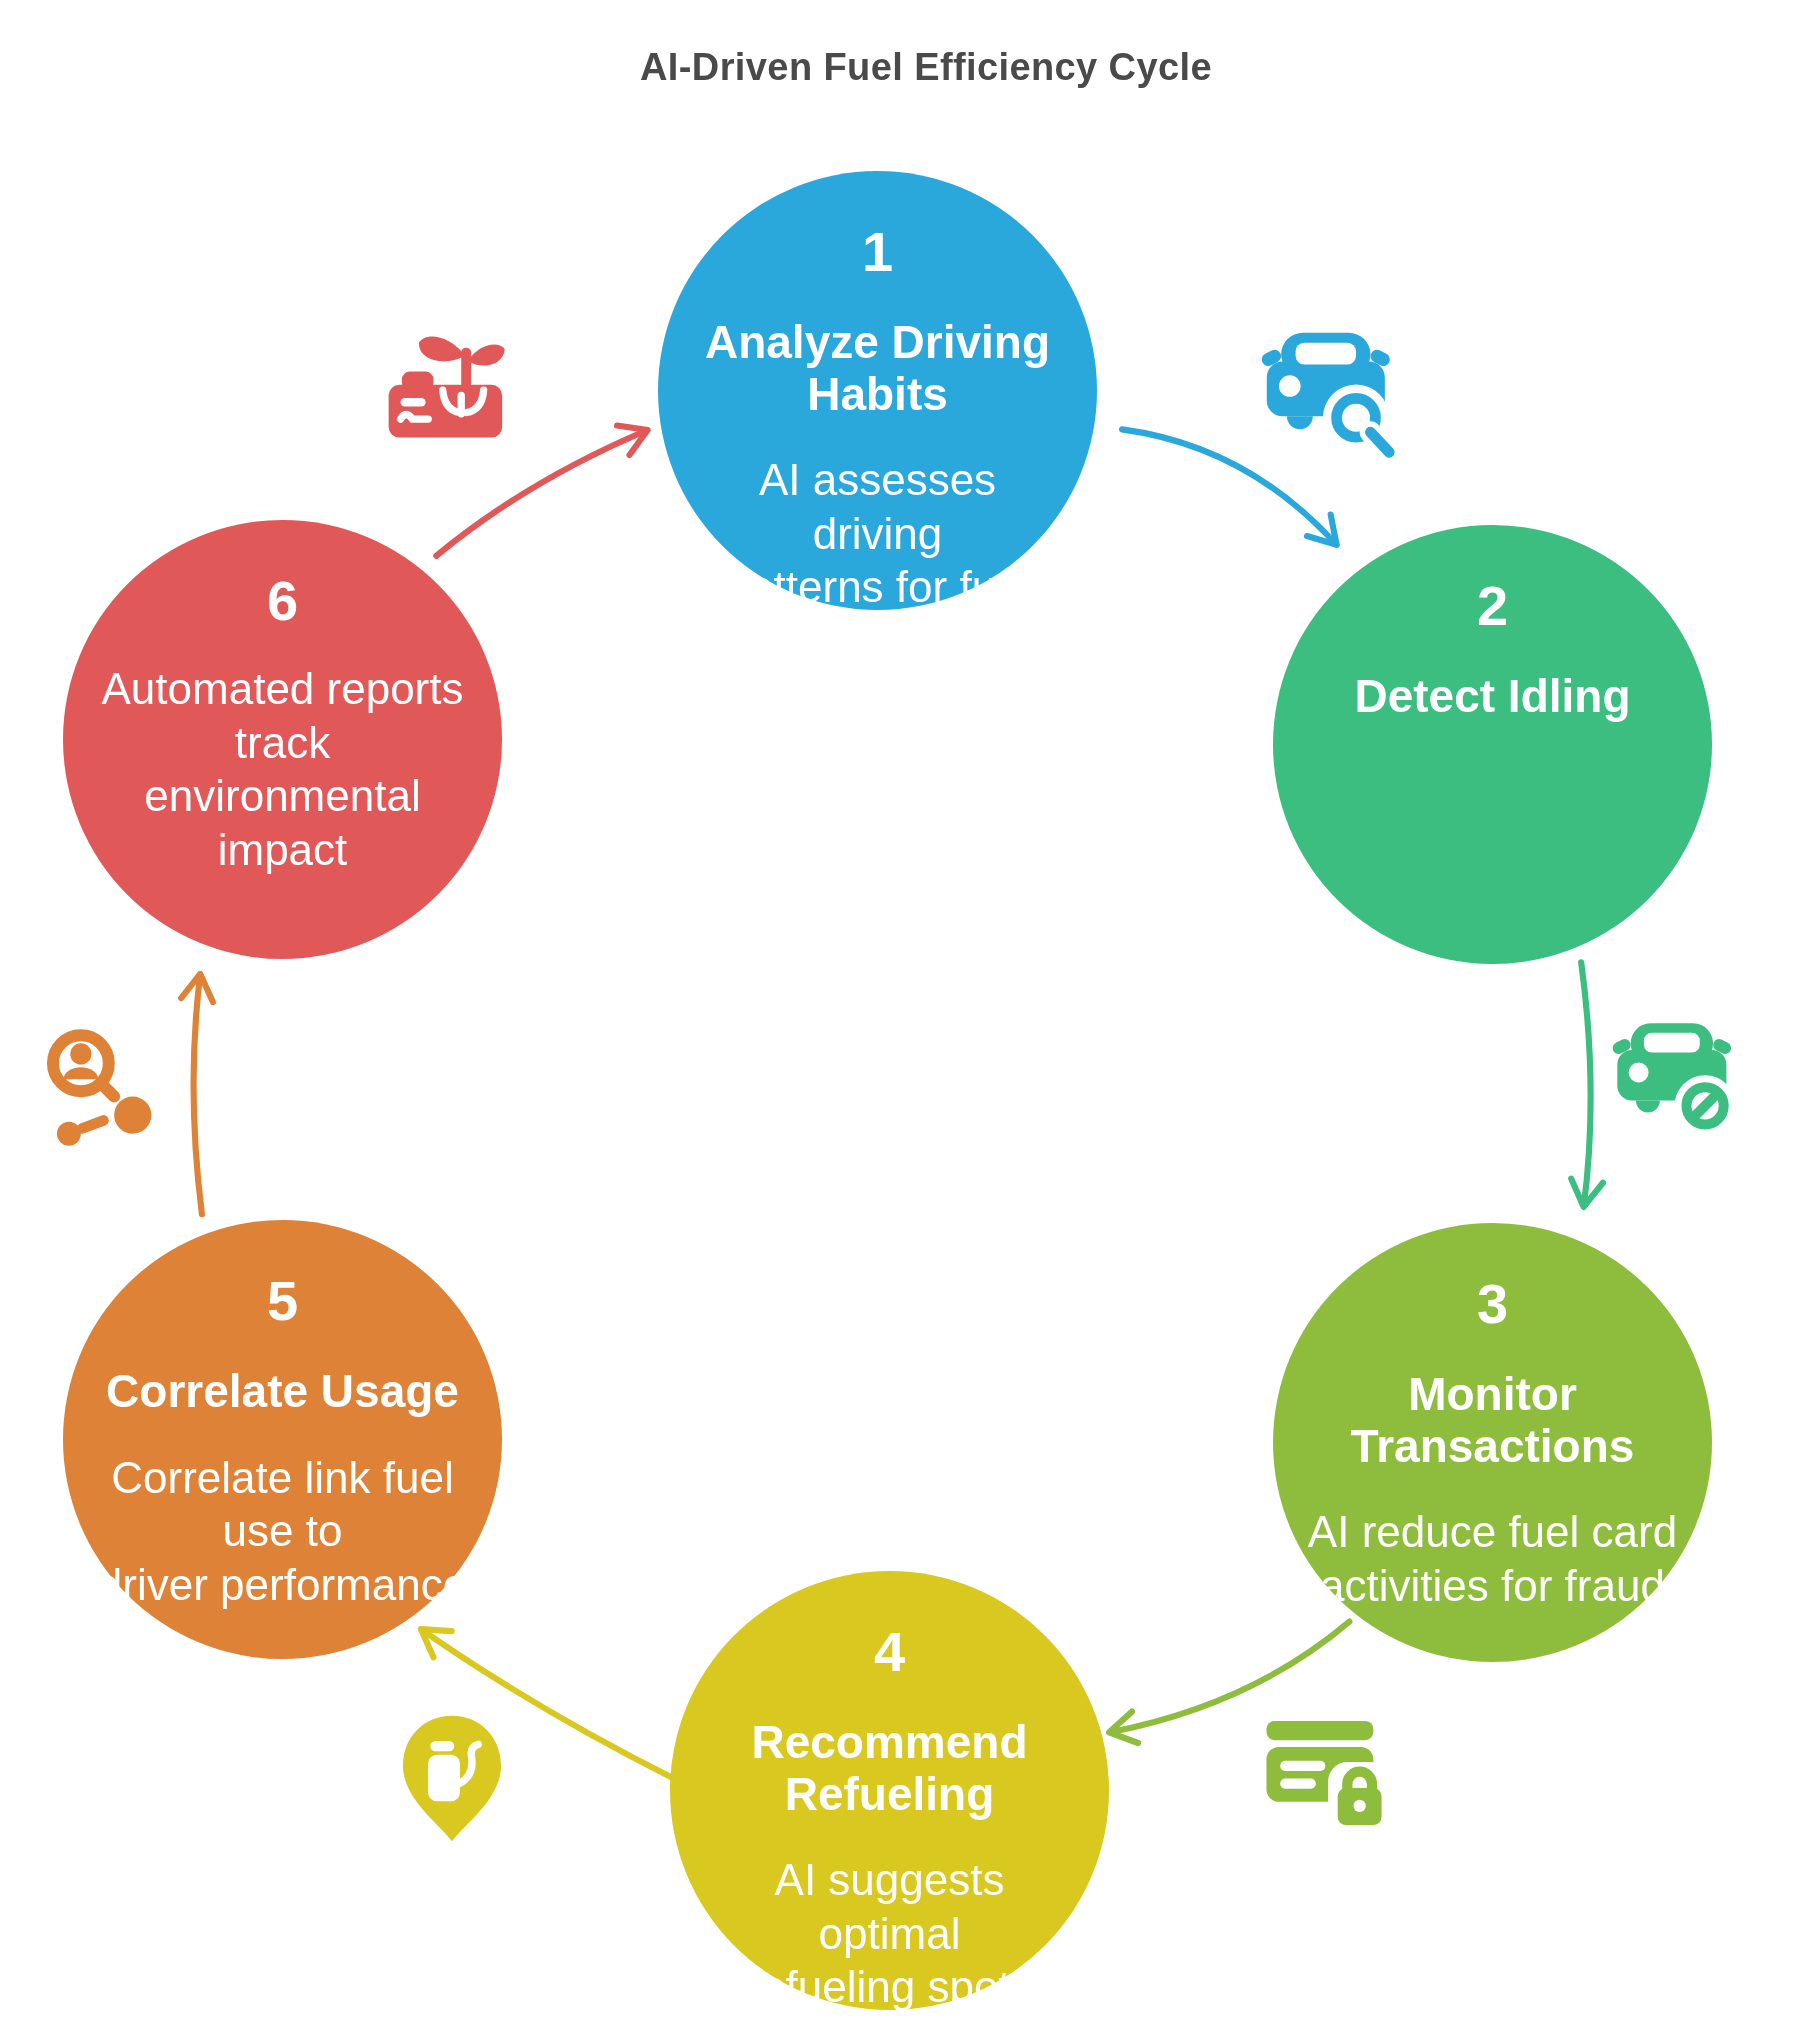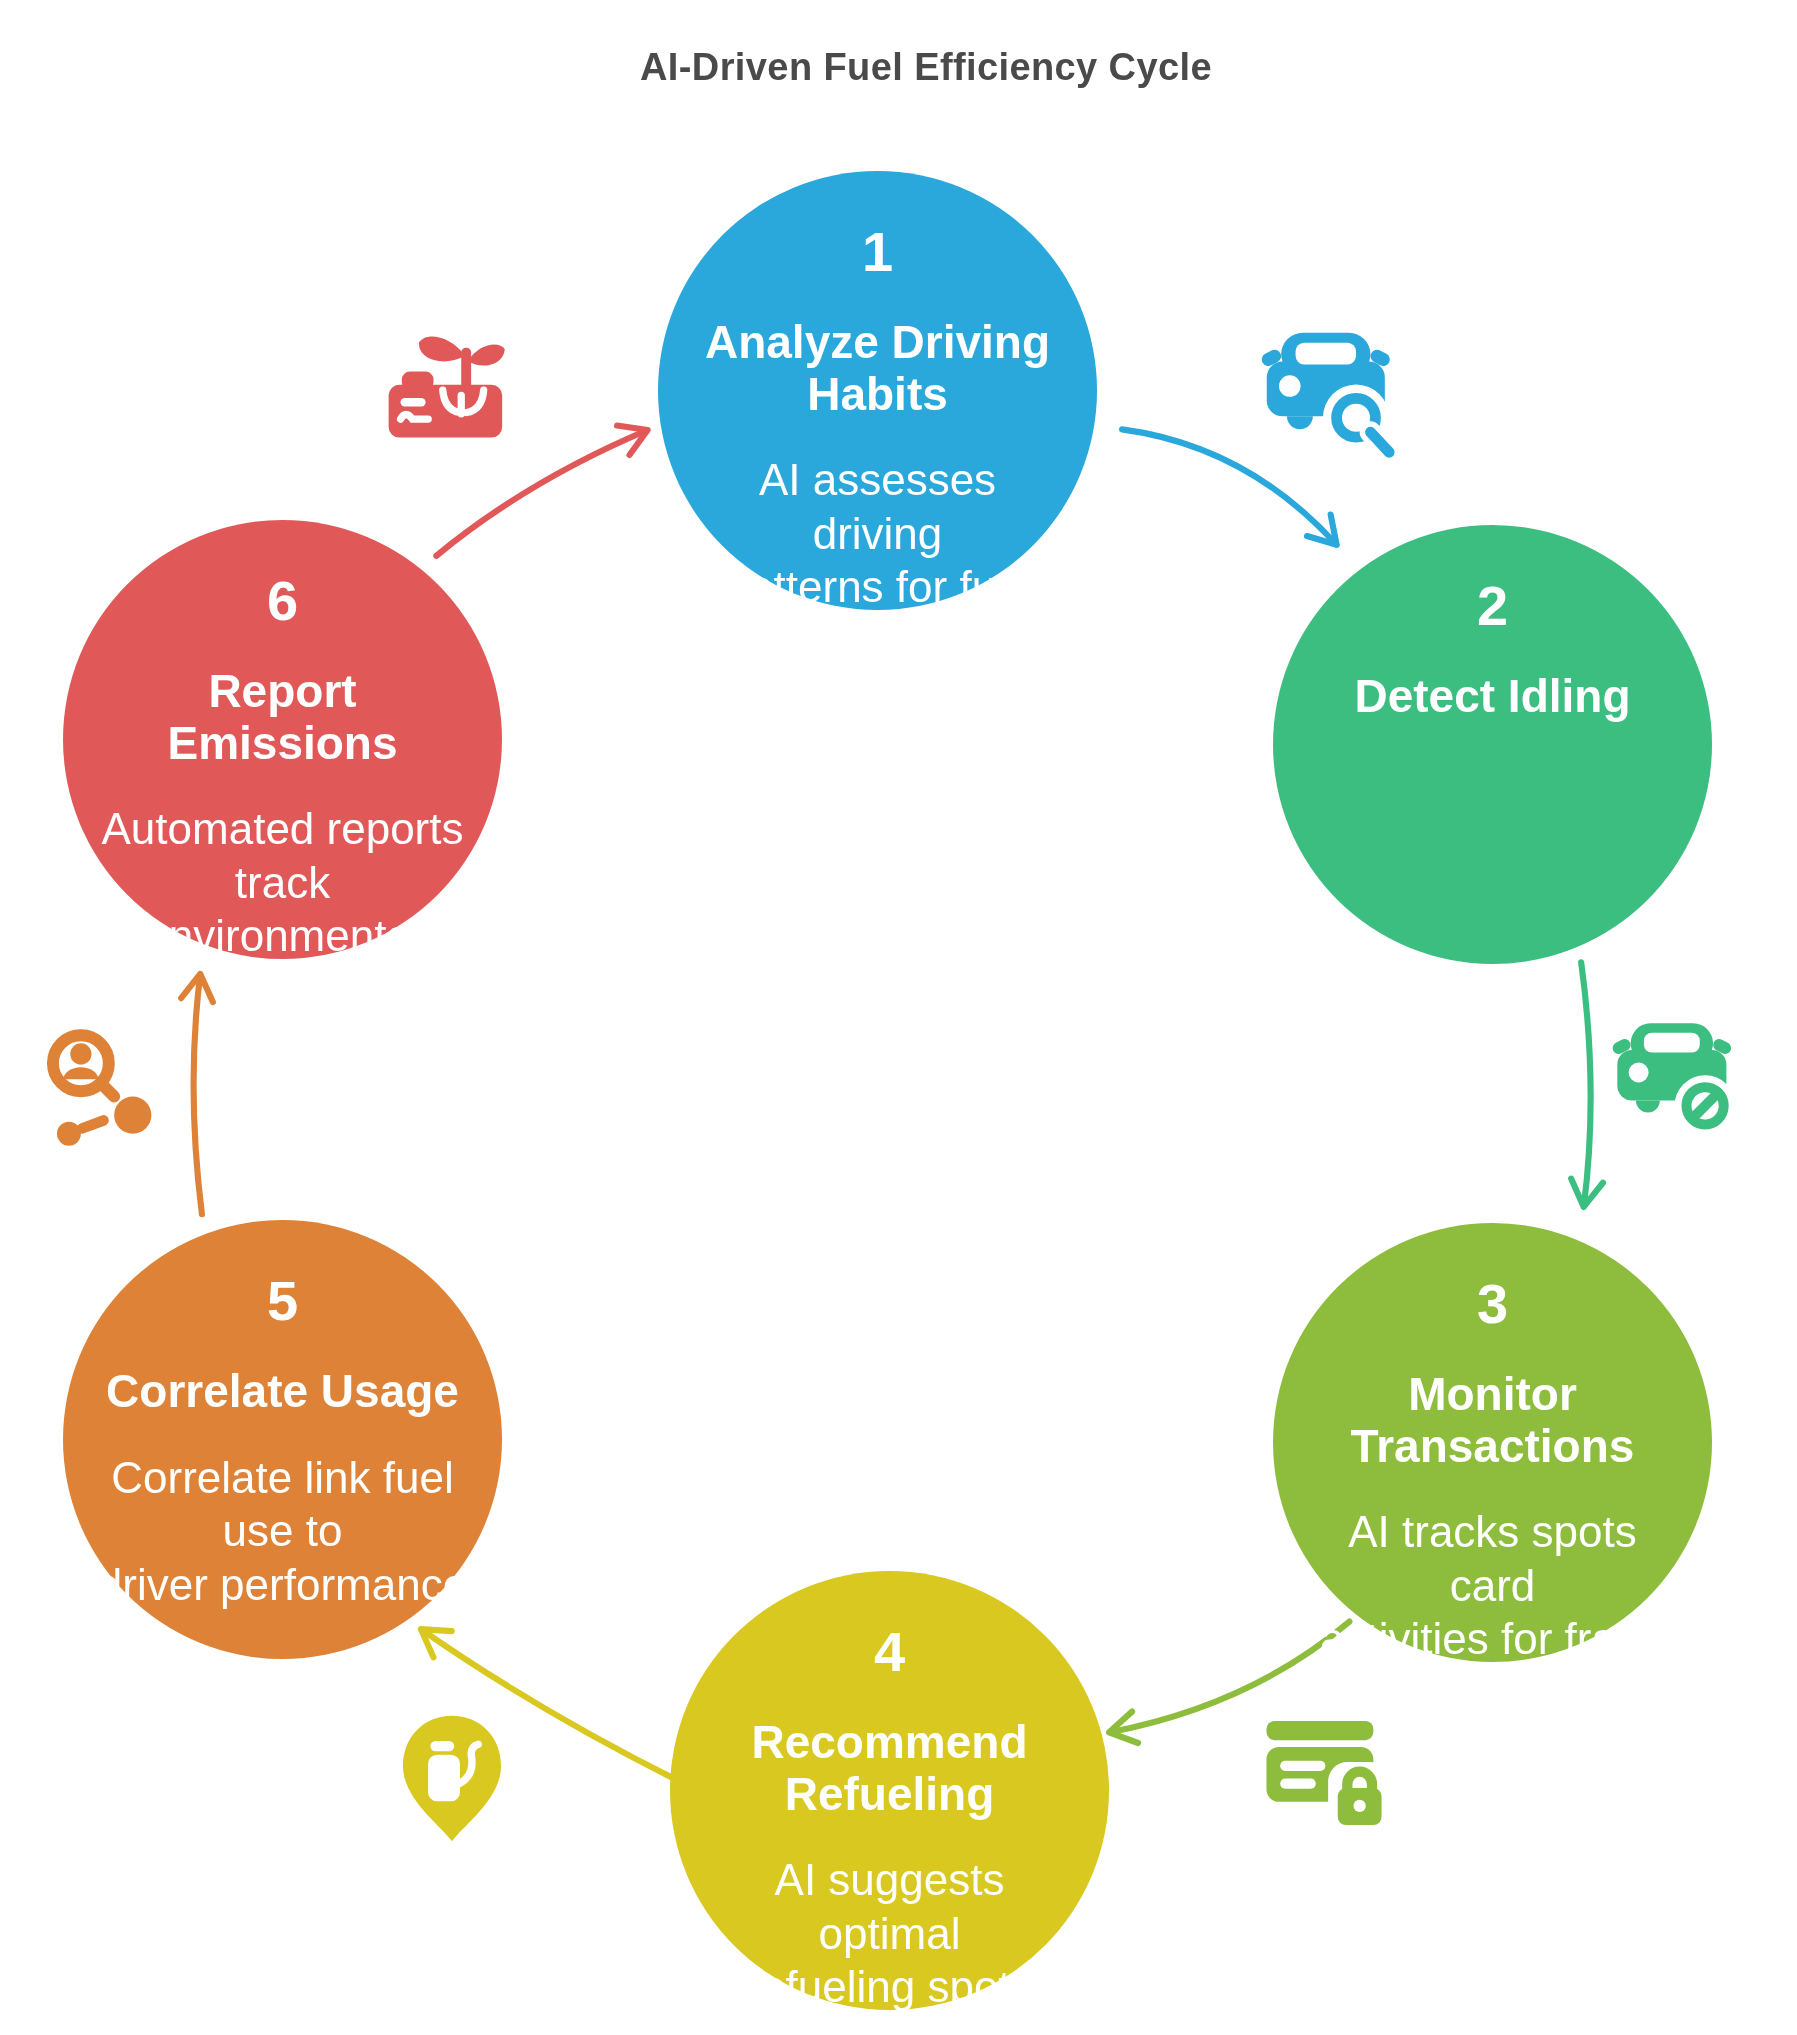--- a/index.html
+++ b/index.html
@@ -78,42 +78,41 @@
 
   <div class="circle" style="left: 1273px; top: 525px; background: rgb(60, 190, 129);">
     <div class="num">2</div>
     <div class="step-title">Detect Idling</div>
   </div>
 
   <div class="circle" style="left: 1273px; top: 1223px; background: rgb(142, 189, 62);">
     <div class="num">3</div>
     <div class="step-title">Monitor
 Transactions</div>
-    <div class="step-desc">AI tracks spots card
+    <div class="step-desc">AI reduce fuel card
 activities for fraud</div>
   </div>
 
   <div class="circle" style="left: 670px; top: 1571px; background: rgb(217, 200, 31);">
     <div class="num">4</div>
     <div class="step-title">Recommend
 Refueling</div>
     <div class="step-desc">AI suggests optimal
 refueling spots</div>
   </div>
 
   <div class="circle" style="left: 63px; top: 1220px; background: rgb(221, 130, 54);">
     <div class="num">5</div>
     <div class="step-title">Correlate Usage</div>
     <div class="step-desc">Correlate link fuel use to
 driver performance</div>
   </div>
 
   <div class="circle" style="left: 63px; top: 520px; background: rgb(225, 88, 89);">
     <div class="num">6</div>
-    <div class="step-title">Report Emissions</div>
     <div class="step-desc">Automated reports track
 environmental impact</div>
   </div>
 
   <svg class="icon" viewBox="0 0 100 100" style="left:1261px;top:327px;width:144px;height:144px;">
     <g fill="var(--c1)">
       <rect x="0" y="17" width="14" height="9" rx="4.5" transform="rotate(-28 7 21)"></rect>
       <rect x="76" y="17" width="14" height="9" rx="4.5" transform="rotate(28 83 21)"></rect>
       <rect x="14" y="4" width="62" height="30" rx="15"></rect>
       <rect x="4" y="24" width="82" height="38" rx="11"></rect>

